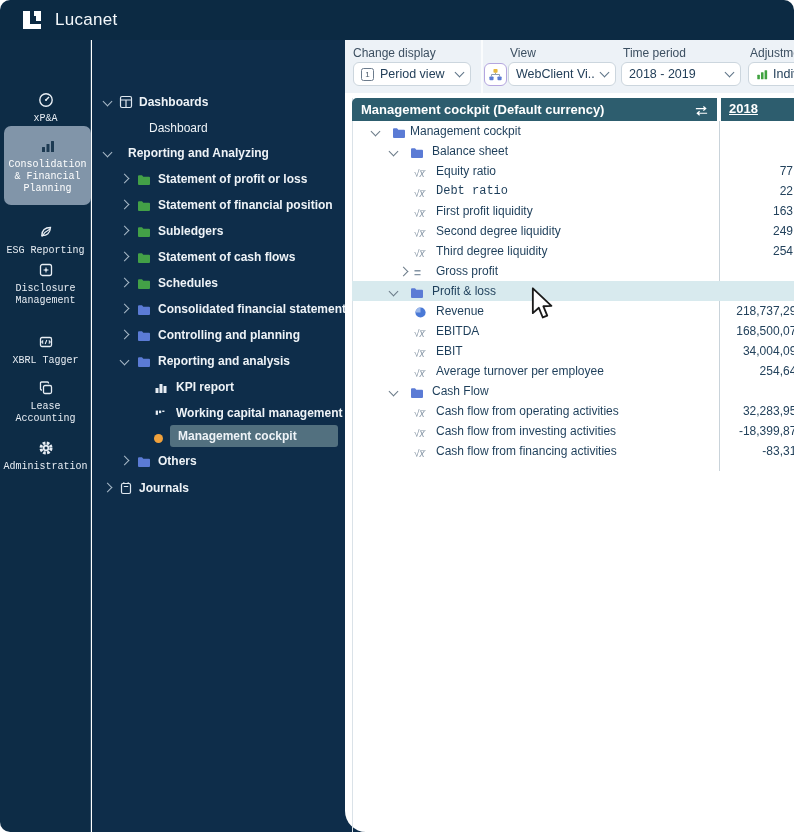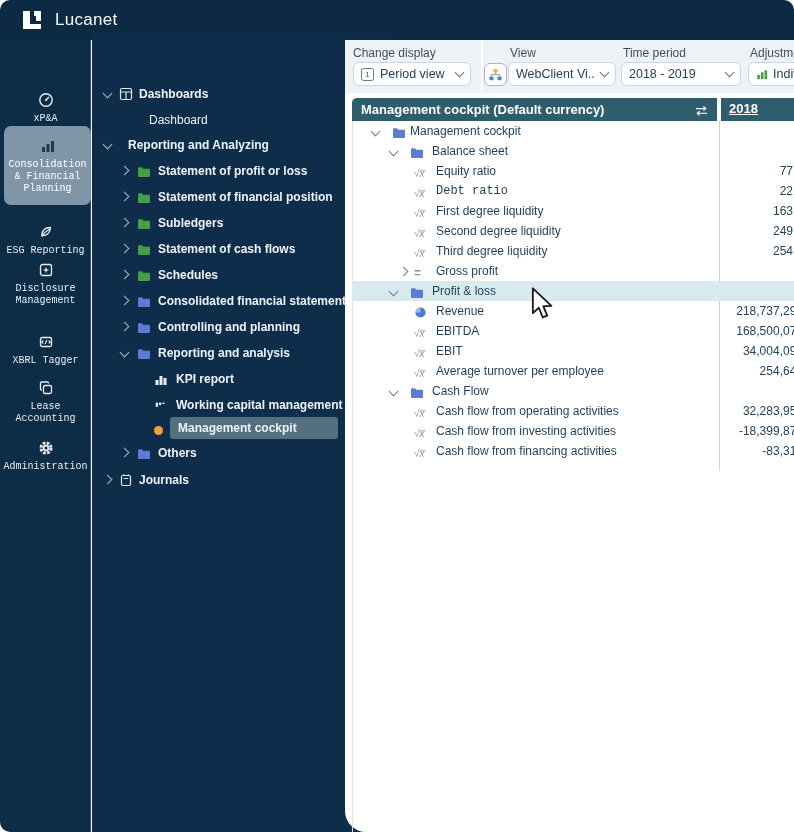--- a/index.html
+++ b/index.html
@@ -13,21 +13,21 @@
   .rail{position:absolute;left:0;top:40px;bottom:0;width:91px;background:#0d2c46;
         border-right:1px solid rgba(140,170,195,.28);box-sizing:border-box;}
   .rail-item{position:absolute;left:4px;width:83px;display:flex;flex-direction:column;
              align-items:center;color:#e8eef4;cursor:pointer;font-family:Liberation Mono, monospace;}
   .rail-item .ric{height:17px;margin-bottom:4px;}
   .rail-item .rlab{font-size:10px;line-height:12px;text-align:center;color:#e8eef4;}
   .rail-item.active{background:#8195a9;border-radius:7px;padding:12px 2px 10px;}
   .rail-item.active .rlab{color:#fff;}
   .rail-item.active .ric{color:#1d3a52;}
   
-  .treebar{position:absolute;left:92px;top:32px;bottom:0;width:300px;background:#0e2d4a;}
+  .treebar{position:absolute;left:92px;top:40px;bottom:0;width:300px;background:#0e2d4a;}
   .t-row{position:absolute;left:0;width:100%;height:24px;cursor:pointer;}
   .t-row .chev{position:absolute;top:8px;color:#a9bac8;}
   .t-row .ticon{position:absolute;top:5px;}
   .t-row .tlab{position:absolute;top:0;line-height:24px;font-size:12px;color:#eef3f7;white-space:nowrap;}
   .t-row .tlab.b{font-weight:600;}
   .t-row .tlab.sel{background:#52707f;border-radius:3px;padding:0 8px;left:78px;min-width:152px;line-height:22px;top:1px;}
   .dot{display:inline-block;width:9px;height:9px;border-radius:50%;background:#f0a13c;margin-top:2px;}
   
   .main{position:absolute;left:345px;top:40px;right:0;bottom:0;background:#fff;border-radius:21px;}
   .toolbar{position:absolute;left:0;top:0;width:600px;height:53px;background:#edf2f7;}
@@ -327,21 +327,21 @@
           <span class="glab" style="left: 84px;">Equity ratio</span>
           <span class="gval">77.1</span>
         </div>
         <div class="g-row" style="top: 141px;">
           <span class="gicon" style="left: 62px; top: 2px;"><span class="fx">√x̅</span></span>
           <span class="glab" style="left: 84px; font-family: Liberation Mono, monospace;">Debt ratio</span>
           <span class="gval">22.8</span>
         </div>
         <div class="g-row" style="top: 161px;">
           <span class="gicon" style="left: 62px; top: 2px;"><span class="fx">√x̅</span></span>
-          <span class="glab" style="left: 84px;">First degree liquidity</span>
+          <span class="glab" style="left: 84px;">First profit liquidity</span>
           <span class="gval">163.4</span>
         </div>
         <div class="g-row" style="top: 181px;">
           <span class="gicon" style="left: 62px; top: 2px;"><span class="fx">√x̅</span></span>
           <span class="glab" style="left: 84px;">Second degree liquidity</span>
           <span class="gval">249.6</span>
         </div>
         <div class="g-row" style="top: 201px;">
           <span class="gicon" style="left: 62px; top: 2px;"><span class="fx">√x̅</span></span>
           <span class="glab" style="left: 84px;">Third degree liquidity</span>

